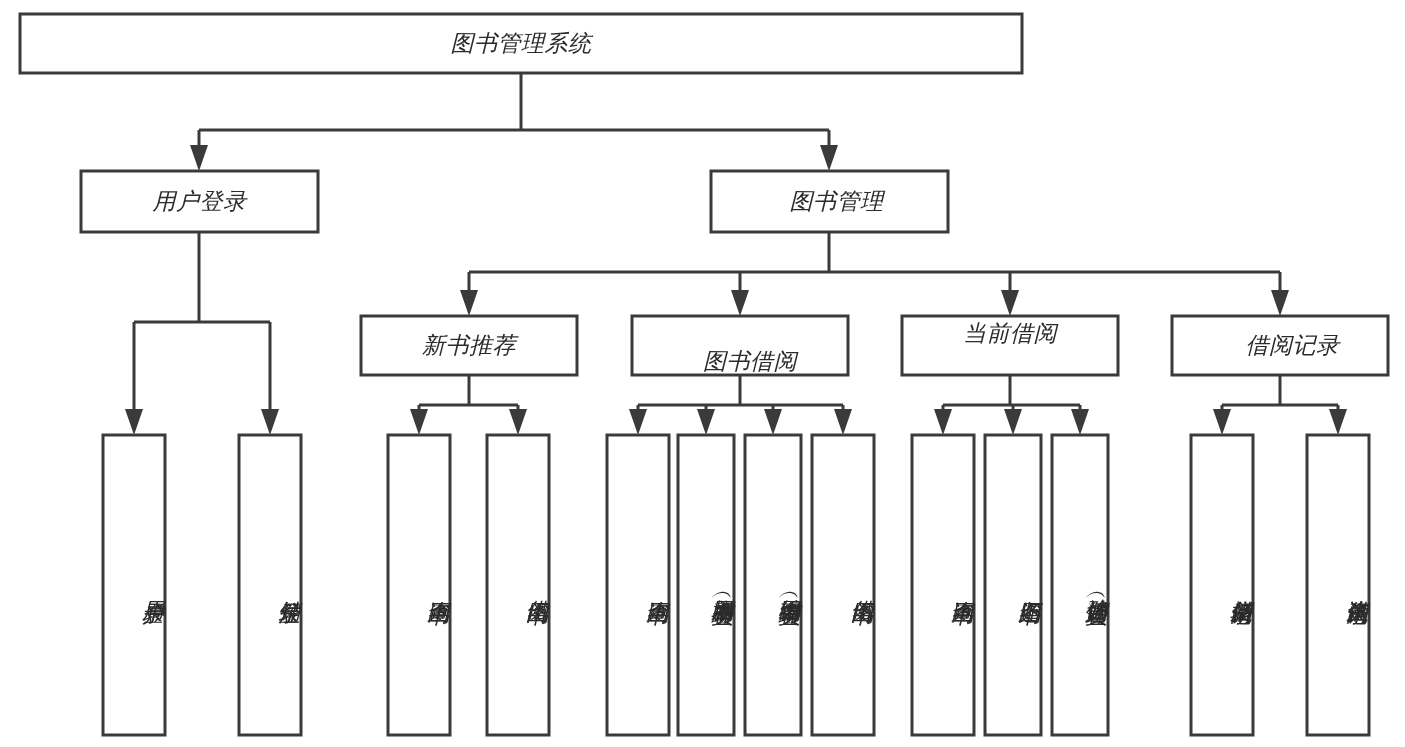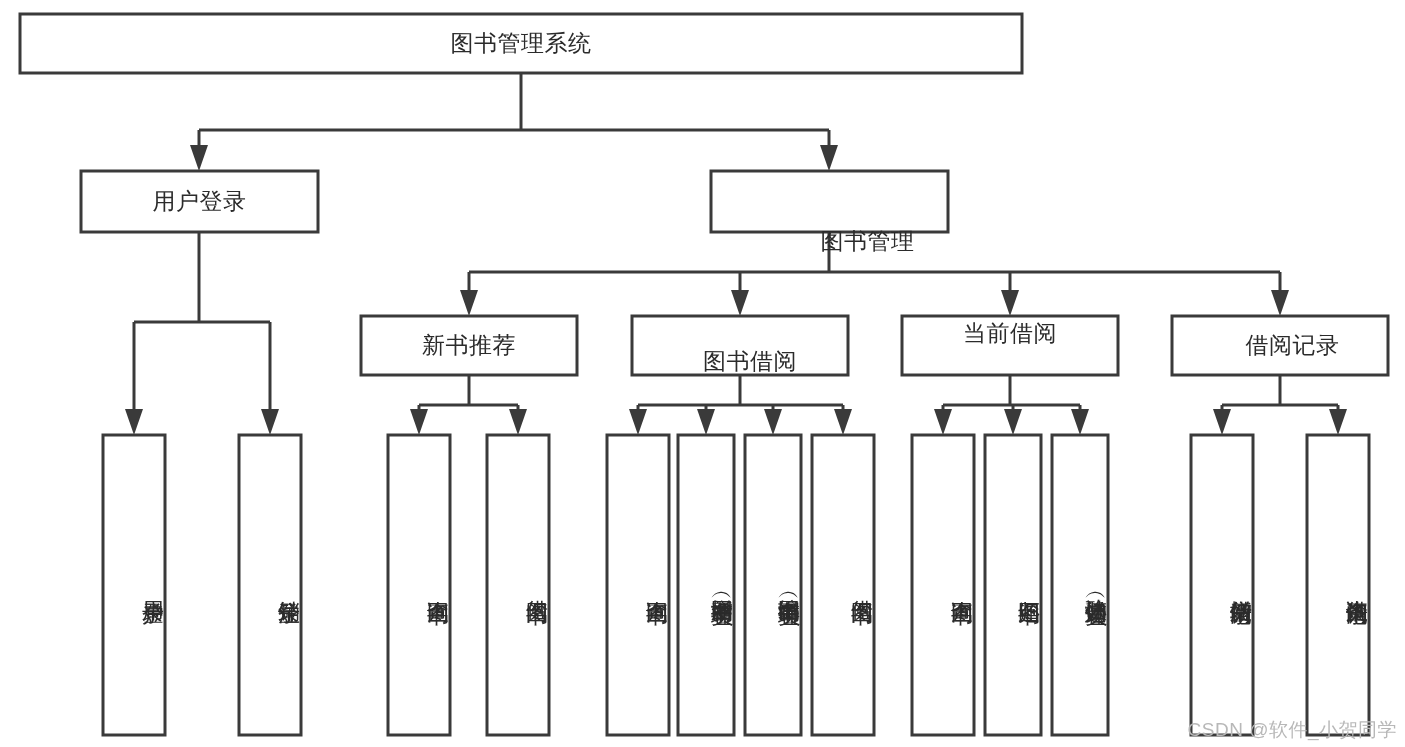--- a/index.html
+++ b/index.html
@@ -9,20 +9,21 @@
   }
   body {
     font-family: "Liberation Sans", "DejaVu Sans", sans-serif;
   }
   #diagram-root {
     position: relative;
     width: 1405px;
     height: 747px;
     background: #ffffff;
     overflow: hidden;
+    font-style: italic;
   }
   svg#flow-svg {
     position: absolute;
     top: 0;
     left: 0;
     width: 1405px;
     height: 747px;
   }
   .box-rect {
     fill: #ffffff;
@@ -151,35 +152,34 @@
         <rect x="985" y="435" width="56" height="300" class="box-rect"></rect>
         <rect x="1052" y="435" width="56" height="300" class="box-rect"></rect>
         <rect x="1191" y="435" width="62" height="300" class="box-rect"></rect>
         <rect x="1307" y="435" width="62" height="300" class="box-rect"></rect>
       </g>
   </svg>
 
   <div id="label-layer">
       <div class="node-label" style="left: 20px; top: 14px; width: 1002px; height: 59px;">图书管理系统</div>
       <div class="node-label" style="left: 81px; top: 171px; width: 237px; height: 61px;">用户登录</div>
-      <div class="node-label" style="left: 749px; top: 171px; width: 237px; height: 61px; margin-top: 40px;">图书管理</div>
+      <div class="node-label" style="left: 718px; top: 171px; width: 237px; height: 61px;">图书管理</div>
       <div class="node-label" style="left: 361px; top: 316px; width: 216px; height: 59px; border-radius: 28px;">新书推荐</div>
       <div class="node-label" style="left: 632px; top: 332px; width: 236px; height: 59px;">图书借阅</div>
       <div class="node-label" style="left: 902px; top: 304px; width: 216px; height: 59px;">当前借阅</div>
       <div class="node-label" style="left: 1172px; top: 316px; width: 241px; height: 59px;">借阅记录</div>
       <div class="node-label vertical" style="left: 103px; top: 435px; width: 62px; height: 300px;">用户登录</div>
       <div class="node-label vertical" style="left: 239px; top: 435px; width: 62px; height: 300px;">注销登录</div>
       <div class="node-label vertical" style="left: 388px; top: 435px; width: 62px; height: 300px;">查询图书</div>
       <div class="node-label vertical" style="left: 487px; top: 435px; width: 62px; height: 300px;">借阅图书</div>
       <div class="node-label vertical" style="left: 607px; top: 435px; width: 62px; height: 300px;">查询图书</div>
       <div class="node-label vertical" style="left: 678px; top: 435px; width: 56px; height: 300px;">新增图书（管理员）</div>
       <div class="node-label vertical" style="left: 745px; top: 435px; width: 56px; height: 300px;">编辑图书（管理员）</div>
       <div class="node-label vertical" style="left: 812px; top: 435px; width: 62px; height: 300px;">借阅图书</div>
       <div class="node-label vertical" style="left: 912px; top: 435px; width: 62px; height: 300px;">查询图书</div>
       <div class="node-label vertical" style="left: 985px; top: 435px; width: 56px; height: 300px;">归还图书</div>
       <div class="node-label vertical" style="left: 1052px; top: 435px; width: 56px; height: 300px;">确认归还（管理员）</div>
       <div class="node-label vertical" style="left: 1191px; top: 435px; width: 62px; height: 300px;">新增借阅记录</div>
       <div class="node-label vertical" style="left: 1307px; top: 435px; width: 62px; height: 300px;">查询借阅记录</div>
     </div>
 
-  <div class="watermark">CSDN @软件_小贺同学</div>
 
 </div>
 
 </body></html>

